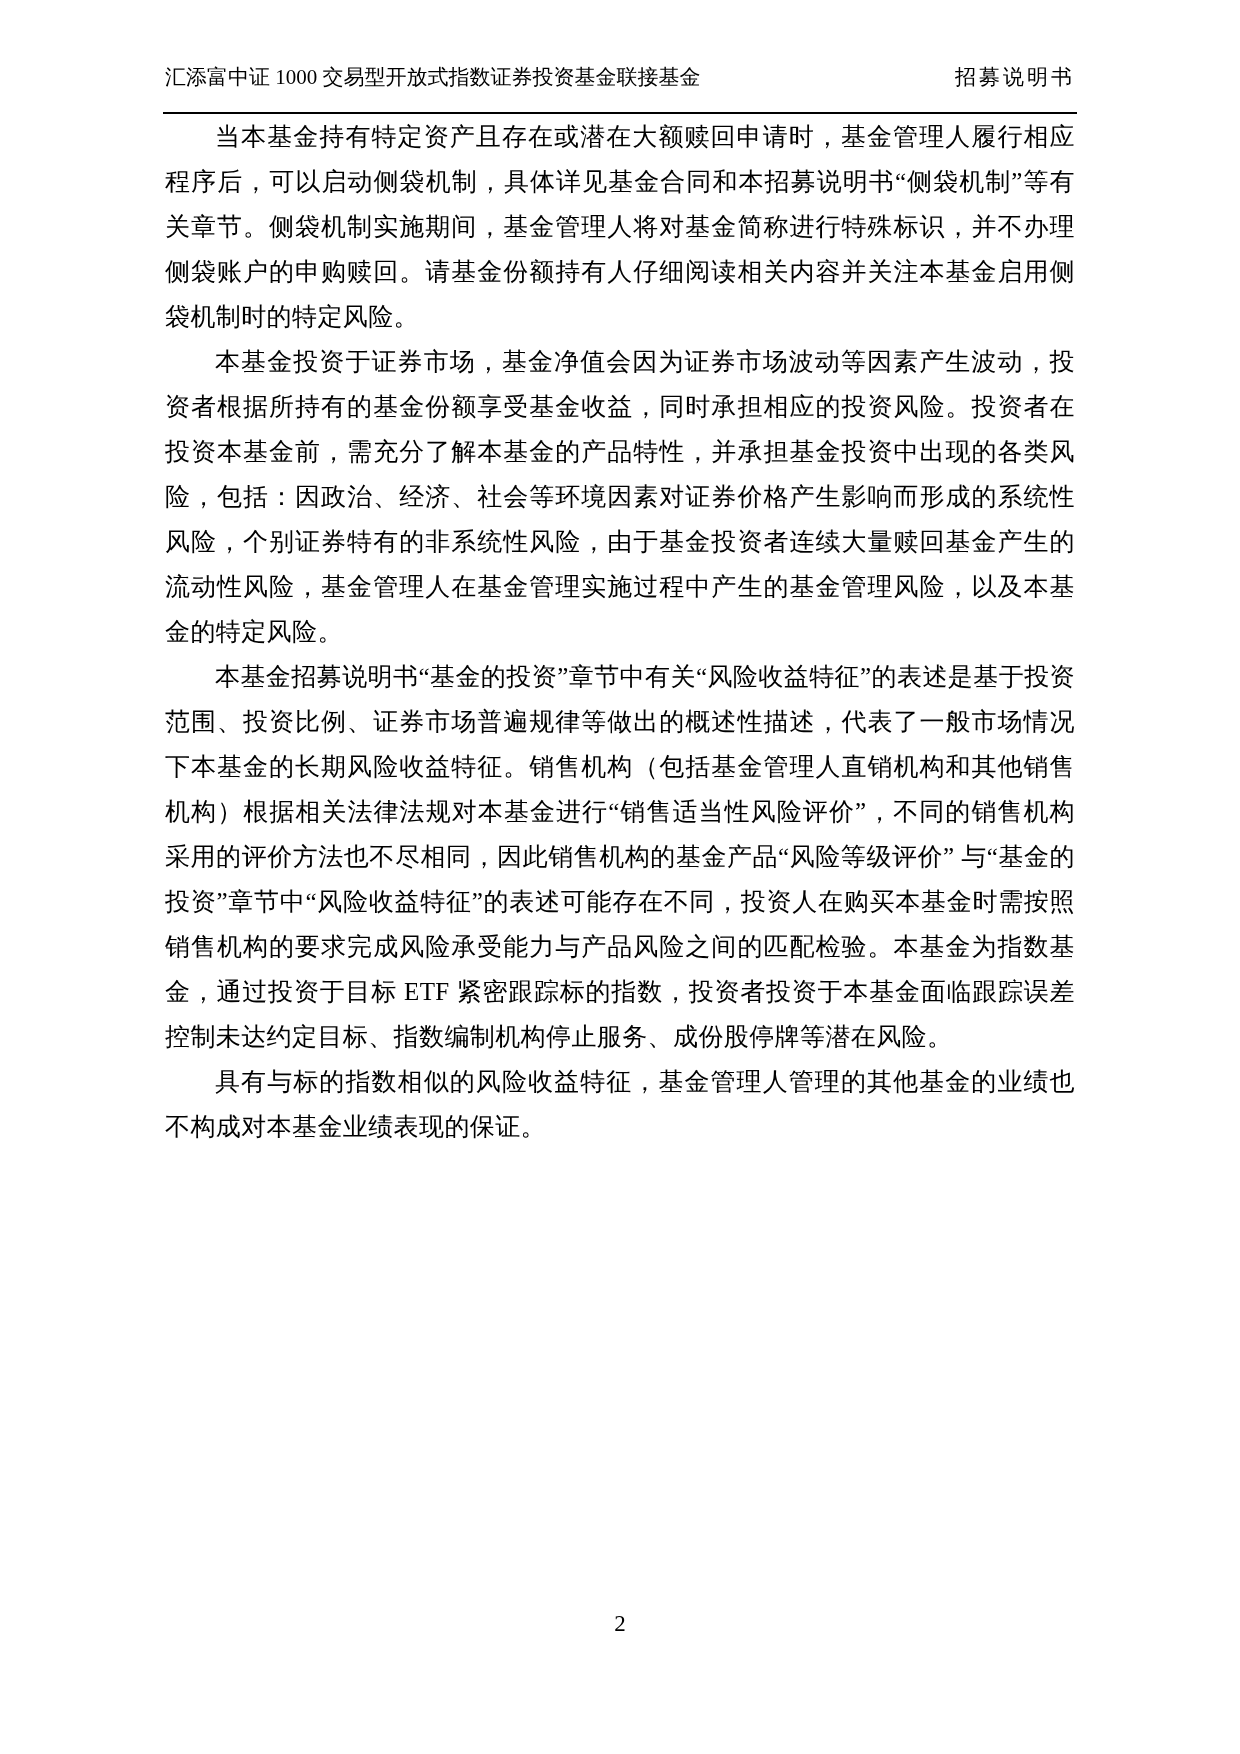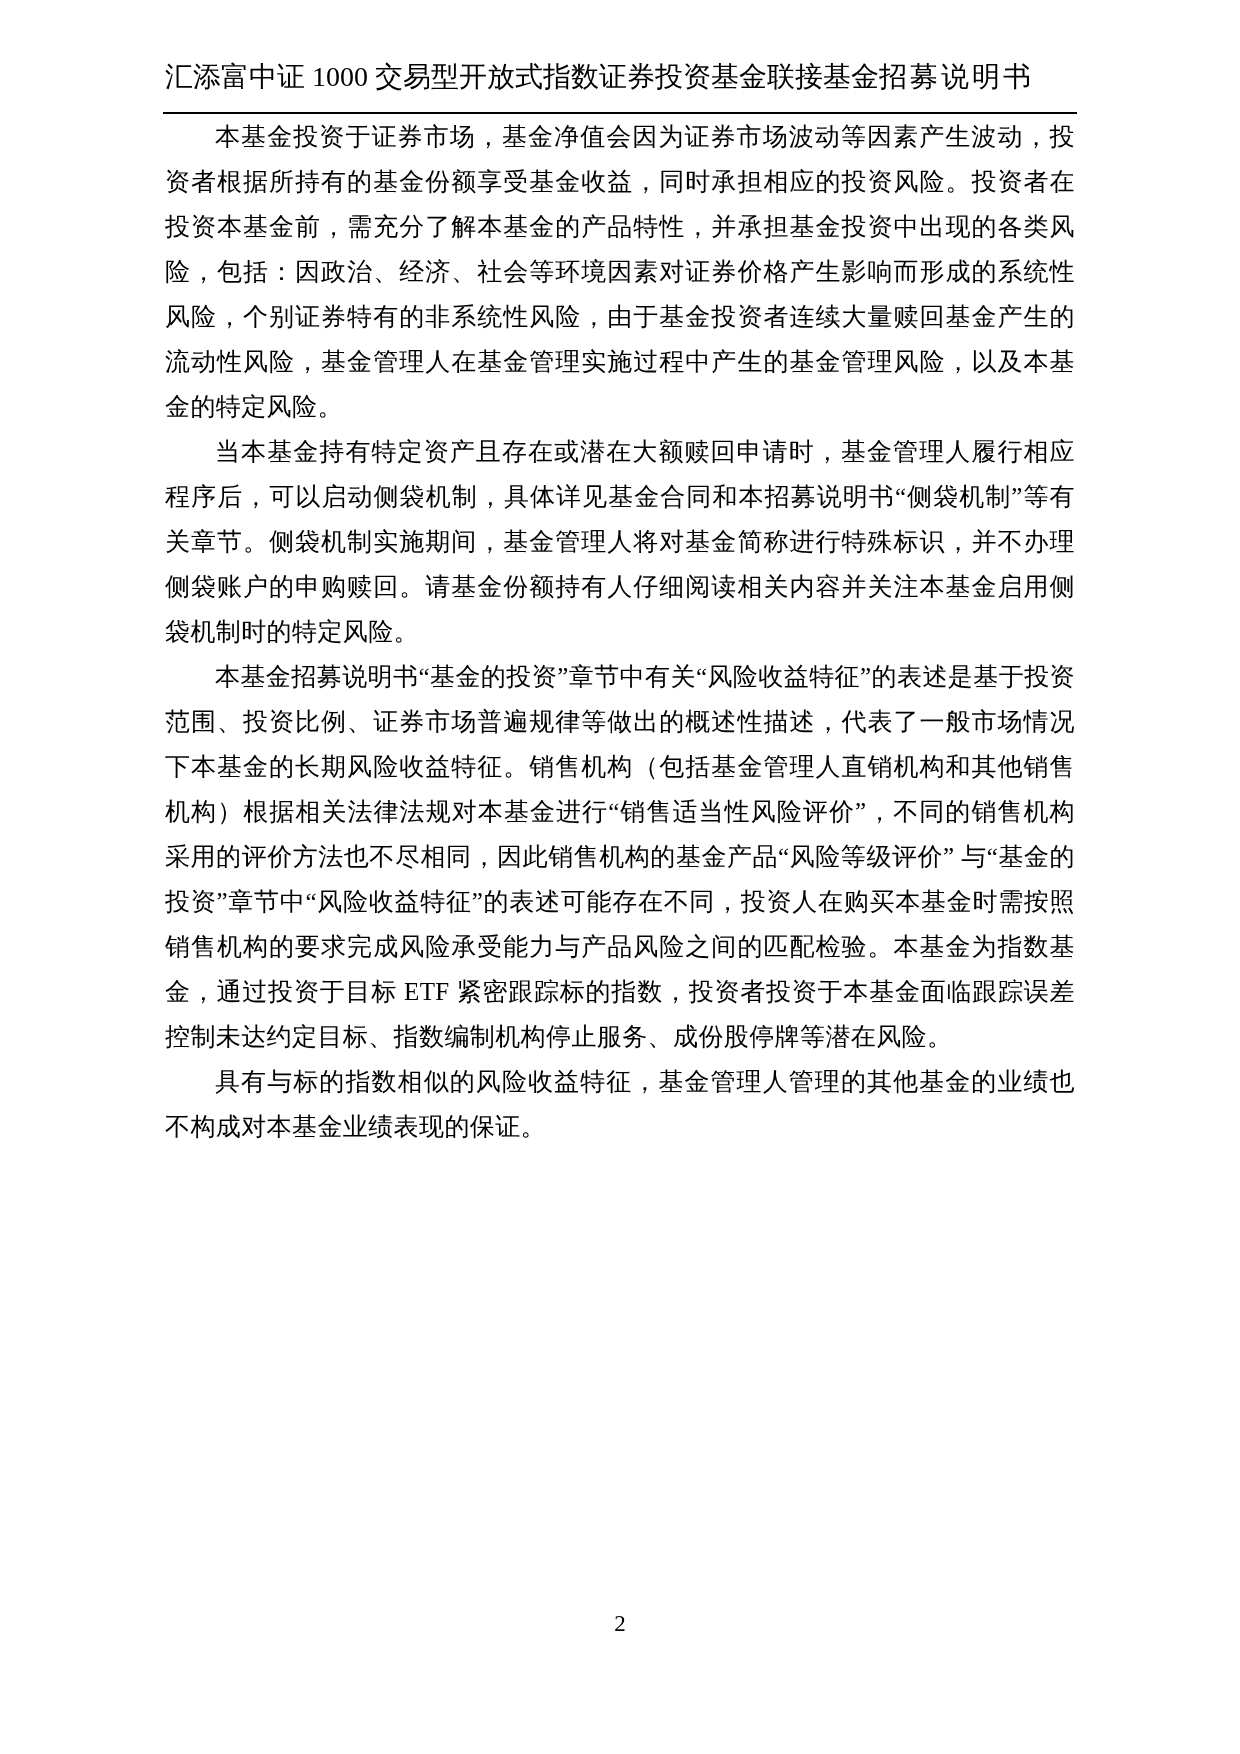--- a/index.html
+++ b/index.html
@@ -18,26 +18,25 @@
     box-sizing: border-box;
   }
   .header {
     position: absolute;
     top: 62px;
     left: 165px;
     right: 165px;
     display: flex;
     justify-content: space-between;
     align-items: flex-end;
-    font-size: 28px;
+    font-size: 21px;
     line-height: 30px;
     white-space: nowrap;
   }
   .header .title-right {
-    margin-right: 150px;
     letter-spacing: 3px;
   }
   .header-divider {
     position: absolute;
     top: 112px;
     left: 163px;
     right: 163px;
     height: 0;
     border: none;
     border-top: 2px solid #000000;
@@ -76,22 +75,22 @@
 <div class="page">
 
   <div class="header">
     <span class="title-left">汇添富中证 1000 交易型开放式指数证券投资基金联接基金</span>
     <span class="title-right">招募说明书</span>
   </div>
 
   <hr class="header-divider">
 
   <div class="content">
+    <p class="indent-2">当本基金持有特定资产且存在或潜在大额赎回申请时，基金管理人履行相应程序后，可以启动侧袋机制，具体详见基金合同和本招募说明书“侧袋机制”等有关章节。侧袋机制实施期间，基金管理人将对基金简称进行特殊标识，并不办理侧袋账户的申购赎回。请基金份额持有人仔细阅读相关内容并关注本基金启用侧袋机制时的特定风险。</p>
     <p class="indent-2">本基金投资于证券市场，基金净值会因为证券市场波动等因素产生波动，投资者根据所持有的基金份额享受基金收益，同时承担相应的投资风险。投资者在投资本基金前，需充分了解本基金的产品特性，并承担基金投资中出现的各类风险，包括：因政治、经济、社会等环境因素对证券价格产生影响而形成的系统性风险，个别证券特有的非系统性风险，由于基金投资者连续大量赎回基金产生的流动性风险，基金管理人在基金管理实施过程中产生的基金管理风险，以及本基金的特定风险。</p>
-    <p class="indent-2">当本基金持有特定资产且存在或潜在大额赎回申请时，基金管理人履行相应程序后，可以启动侧袋机制，具体详见基金合同和本招募说明书“侧袋机制”等有关章节。侧袋机制实施期间，基金管理人将对基金简称进行特殊标识，并不办理侧袋账户的申购赎回。请基金份额持有人仔细阅读相关内容并关注本基金启用侧袋机制时的特定风险。</p>
     <p class="indent-2">本基金招募说明书“基金的投资”章节中有关“风险收益特征”的表述是基于投资范围、投资比例、证券市场普遍规律等做出的概述性描述，代表了一般市场情况下本基金的长期风险收益特征。销售机构（包括基金管理人直销机构和其他销售机构）根据相关法律法规对本基金进行“销售适当性风险评价”，不同的销售机构采用的评价方法也不尽相同，因此销售机构的基金产品“风险等级评价” 与“基金的投资”章节中“风险收益特征”的表述可能存在不同，投资人在购买本基金时需按照销售机构的要求完成风险承受能力与产品风险之间的匹配检验。本基金为指数基金，通过投资于目标 ETF 紧密跟踪标的指数，投资者投资于本基金面临跟踪误差控制未达约定目标、指数编制机构停止服务、成份股停牌等潜在风险。</p>
     <p class="indent-2">具有与标的指数相似的风险收益特征，基金管理人管理的其他基金的业绩也不构成对本基金业绩表现的保证。</p>
   </div>
 
   <div class="footer">
     <span>2</span>
   </div>
 
 </div>
 

